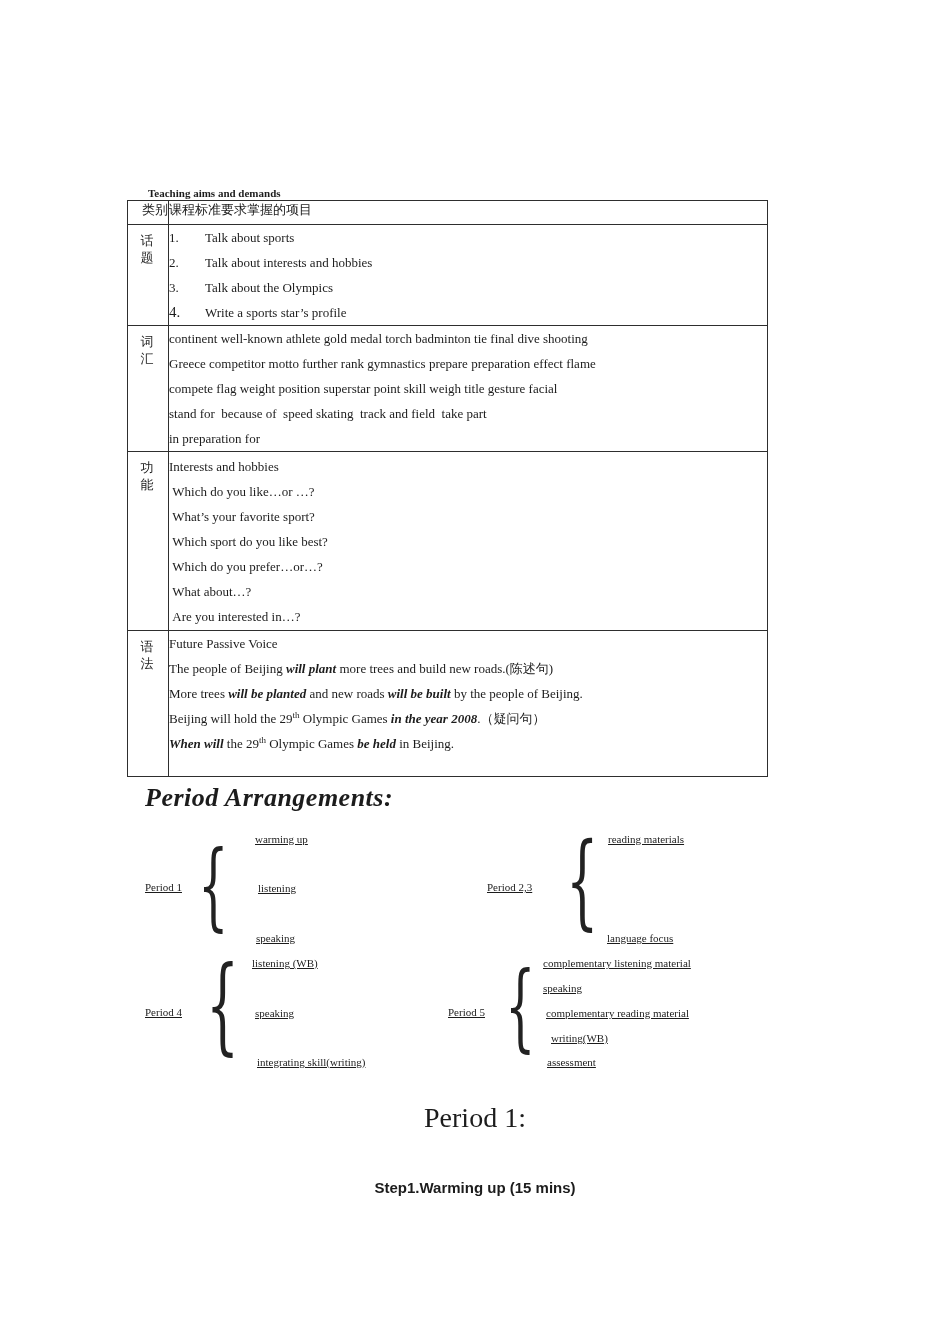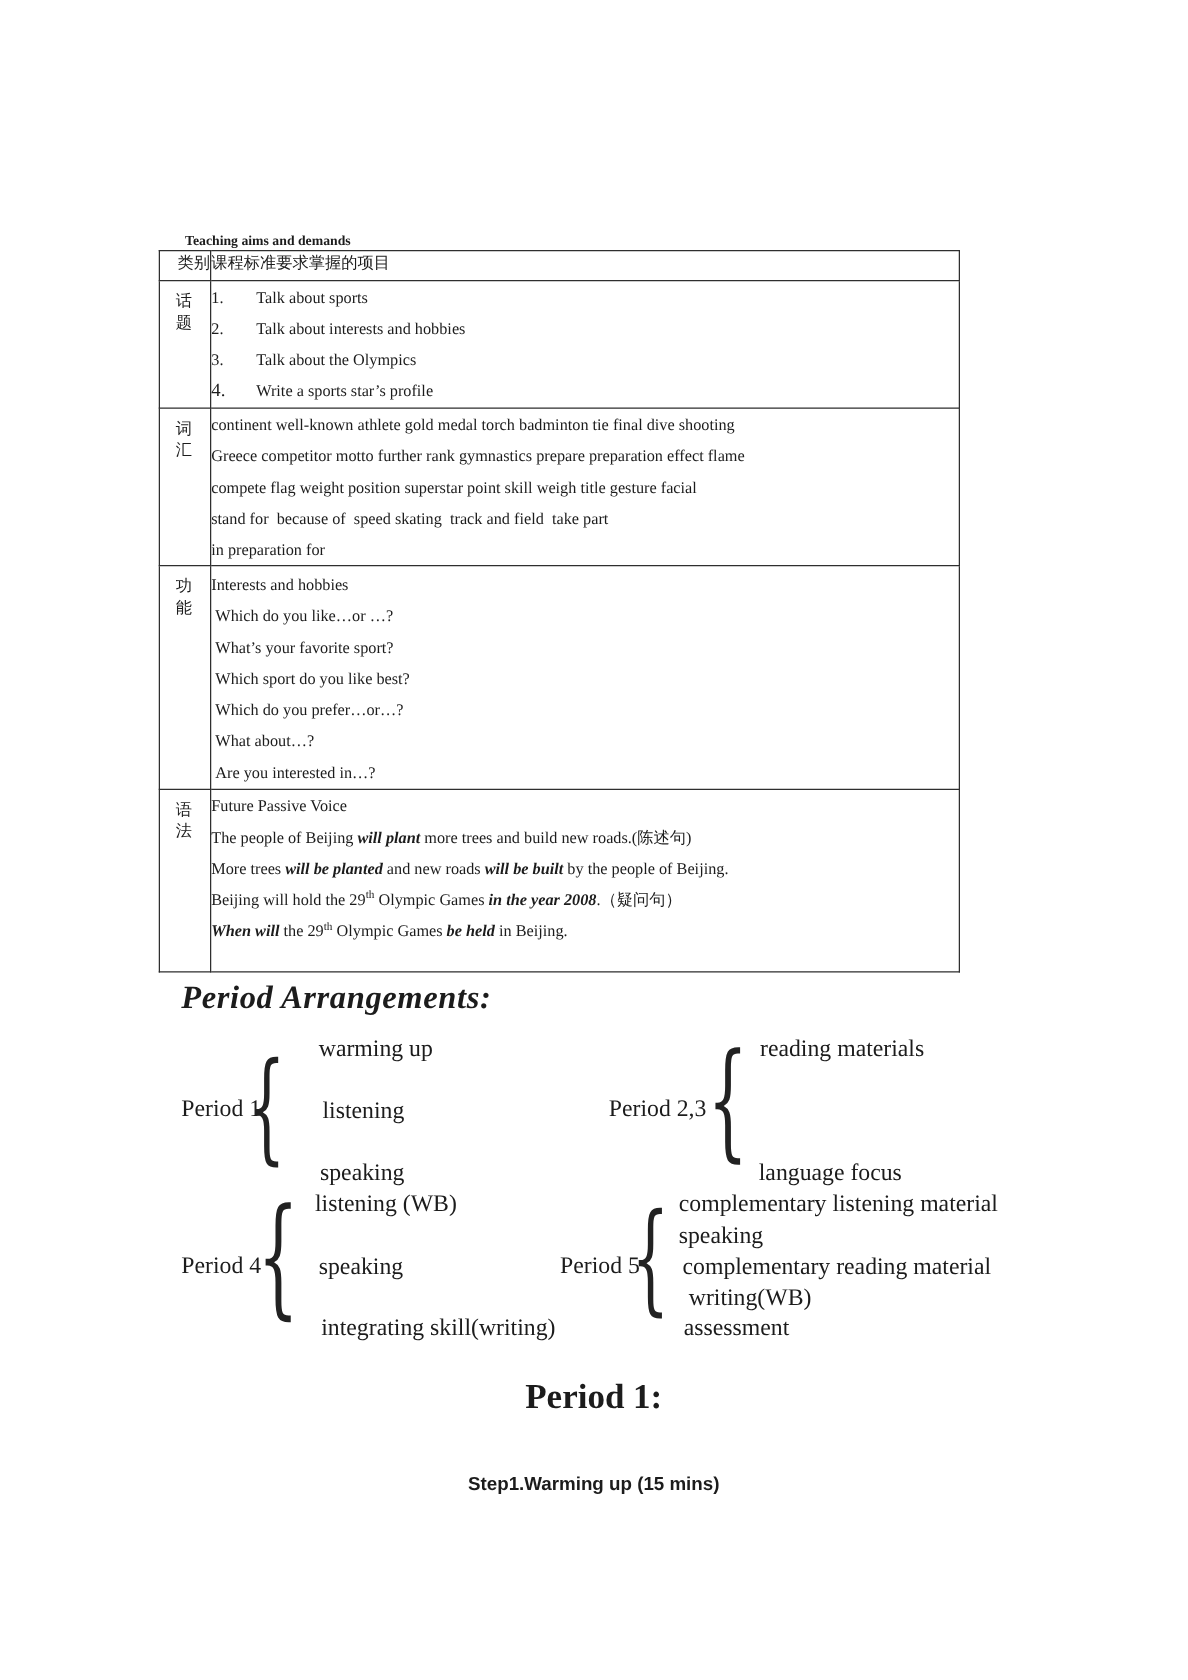--- a/index.html
+++ b/index.html
@@ -31,28 +31,28 @@
   td.content { padding:0 10px 0 13px; }
   .tline { line-height:25px; min-height:25px; white-space:pre-wrap; }
   .tline .bi { font-weight:bold; font-style:italic; }
   .tline .sup { vertical-align:super; font-size:9px; line-height:0; }
   .tline .num { display:inline-block; width:36px; }
   .tline .num4 { font-size:15px; }
   .pa-heading {
     position:absolute; left:145px; top:783px;
     font-size:26px; font-weight:bold; font-style:italic; letter-spacing:0.5px;
   }
-  .diagram-el { position:absolute; font-size:19px; line-height:21px; white-space:nowrap; }
+  .diagram-el { position:absolute; font-size:11px; line-height:21px; white-space:nowrap;text-decoration:underline; }
   .brace {
     position:absolute; font-family:"DejaVu Serif",serif; color:#222;
     transform:scaleX(0.5); transform-origin:left center; font-weight:normal;
   }
   .p1-heading {
     position:absolute; top:1102px; left:0; width:100%; text-align:center;
-    font-size:28px; font-weight:bold;
+    font-size:28px; font-weight:normal;
   }
   .step1 {
     position:absolute; top:1179px; left:0; width:100%; text-align:center;
     font-family:"Liberation Sans","DejaVu Sans",sans-serif;
     font-size:15px; font-weight:bold;
   }
 </style>
 </head>
 <body>
 

